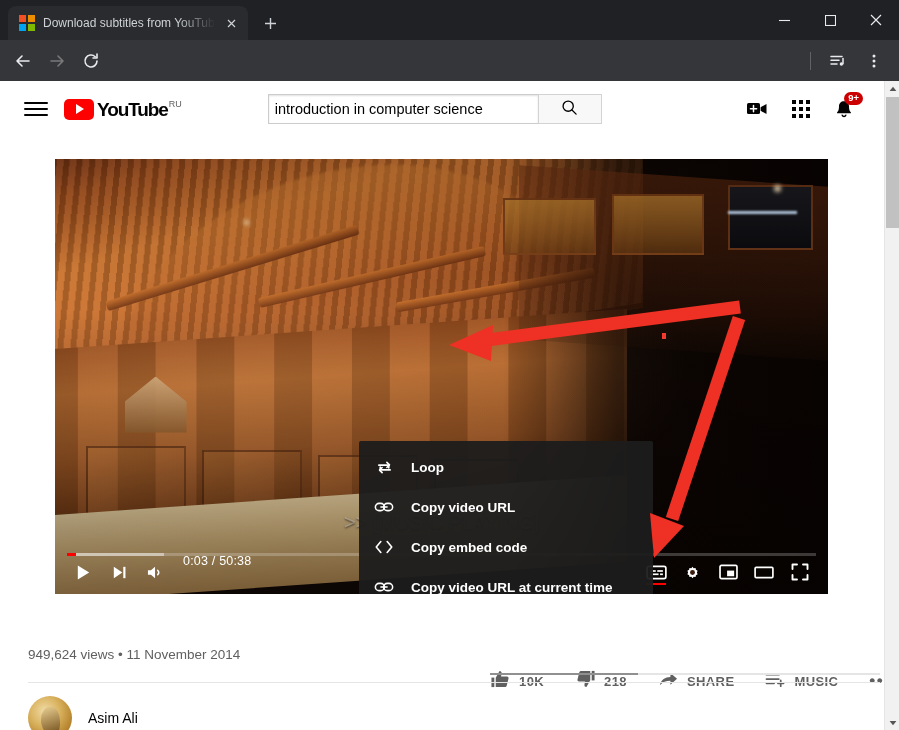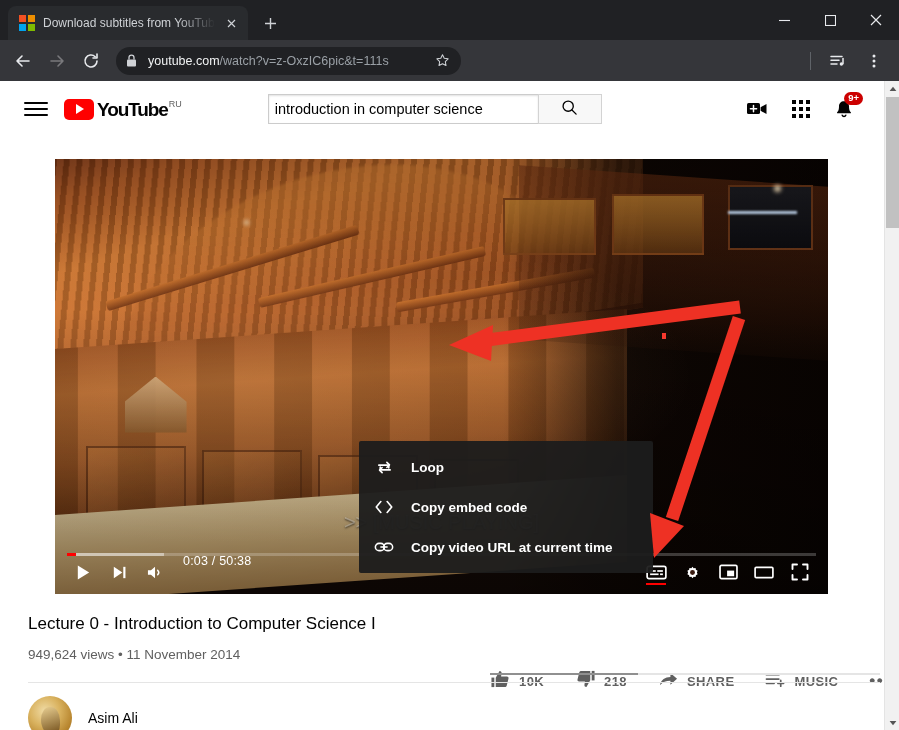--- a/index.html
+++ b/index.html
@@ -320,34 +320,20 @@
           <path d="M3 9h12M10 4l5 5-5 5" fill="none" stroke="currentColor" stroke-width="1.6" stroke-linecap="round" stroke-linejoin="round"></path>
         </svg>
     </div>
     <div class="nav-btn">
       <svg width="18" height="18" viewBox="0 0 18 18">
           <path d="M15 9a6 6 0 1 1-1.8-4.3" fill="none" stroke="currentColor" stroke-width="1.6" stroke-linecap="round"></path>
           <path d="M15 2v4h-4" fill="none" stroke="currentColor" stroke-width="1.6" stroke-linecap="round" stroke-linejoin="round"></path>
         </svg>
     </div>
 
-    <div class="omnibox">
-      <span class="omni-lock">
-        <svg width="11" height="13" viewBox="0 0 11 13">
-            <rect x="1" y="5.5" width="9" height="7" rx="1" fill="currentColor"></rect>
-            <path d="M3 5.5V3.6a2.5 2.5 0 0 1 5 0v1.9" fill="none" stroke="currentColor" stroke-width="1.3"></path>
-          </svg>
-      </span>
-      <span class="omni-url"><b>youtube.com</b><span>/watch?v=z-OxzIC6pic&amp;t=111s</span></span>
-      <span class="omni-star">
-        <svg width="15" height="15" viewBox="0 0 16 16">
-            <path d="M8 1.8l1.85 3.9 4.15.55-3 2.95.75 4.2L8 11.4l-3.75 2 .75-4.2-3-2.95 4.15-.55z" fill="none" stroke="currentColor" stroke-width="1.1" stroke-linejoin="round"></path>
-          </svg>
-      </span>
-    </div>
 
     <div class="tb-spacer"></div>
     <div class="tb-right">
       <div class="tb-div"></div>
       <div class="nav-btn">
         <svg width="18" height="18" viewBox="0 0 18 18">
             <path d="M2 4.5h11M2 8.2h8M2 11.9h6" stroke="currentColor" stroke-width="1.5" stroke-linecap="round"></path>
             <path d="M14 6.5v5.2" stroke="currentColor" stroke-width="1.5" stroke-linecap="round"></path>
             <circle cx="12.4" cy="12" r="1.7" fill="currentColor"></circle>
           </svg>
@@ -452,20 +438,30 @@
             <svg width="19" height="19" viewBox="0 0 20 20">
                 <path d="M4 7.5h10.5v3M16 12.5H5.5v-3" fill="none" stroke="currentColor" stroke-width="1.7" stroke-linecap="round" stroke-linejoin="round"></path>
                 <path d="M12.5 4.6L15.2 7.3 12.5 10" fill="none" stroke="currentColor" stroke-width="1.7" stroke-linecap="round" stroke-linejoin="round"></path>
                 <path d="M7.5 10L4.8 12.7 7.5 15.4" fill="none" stroke="currentColor" stroke-width="1.7" stroke-linecap="round" stroke-linejoin="round"></path>
               </svg>
           </span>
           <span class="ctx-lb">Loop</span>
         </div>
         <div class="ctxitem">
           <span class="ctx-ic">
+            <svg width="20" height="20" viewBox="0 0 22 22">
+                <rect x="1.5" y="7" width="10" height="8" rx="4" fill="none" stroke="currentColor" stroke-width="1.7"></rect>
+                <rect x="10.5" y="7" width="10" height="8" rx="4" fill="none" stroke="currentColor" stroke-width="1.7"></rect>
+                <path d="M7 11h8" stroke="currentColor" stroke-width="1.7"></path>
+              </svg>
+          </span>
+          <span class="ctx-lb">Copy video URL</span>
+        </div>
+        <div class="ctxitem">
+          <span class="ctx-ic">
             <svg width="20" height="18" viewBox="0 0 22 18">
                 <path d="M7.5 3L2.5 9l5 6" fill="none" stroke="currentColor" stroke-width="1.8" stroke-linecap="round" stroke-linejoin="round"></path>
                 <path d="M14.5 3l5 6-5 6" fill="none" stroke="currentColor" stroke-width="1.8" stroke-linecap="round" stroke-linejoin="round"></path>
               </svg>
           </span>
           <span class="ctx-lb">Copy embed code</span>
         </div>
         <div class="ctxitem">
           <span class="ctx-ic">
             <svg width="20" height="20" viewBox="0 0 22 22">
@@ -534,21 +530,20 @@
           </div>
           <div class="cbtn">
             <svg width="18" height="18" viewBox="0 0 18 18">
                 <path d="M1.5 6V1.5H6M12 1.5h4.5V6M16.5 12v4.5H12M6 16.5H1.5V12" fill="none" stroke="currentColor" stroke-width="1.9" stroke-linecap="round" stroke-linejoin="round"></path>
               </svg>
           </div>
         </div>
       </div>
     </div>
 
-    <div class="vtitle">Lecture 0 - Introduction to Computer Science I</div>
     <div class="vmeta">949,624 views • 11 November 2014</div>
 
     <div class="actions">
       <div class="act">
         <span>
           <svg width="21" height="20" viewBox="0 0 22 21">
               <path d="M1.5 9h3v10h-3z" fill="currentColor"></path>
               <path d="M6 9.3l4-7.2c1.5 0 2.3 1 2.1 2.4L11.6 8h6.1c1.2 0 2 1 1.7 2.1l-1.9 7.4c-.2.9-1 1.5-1.9 1.5H6z" fill="currentColor"></path>
             </svg>
         </span>

